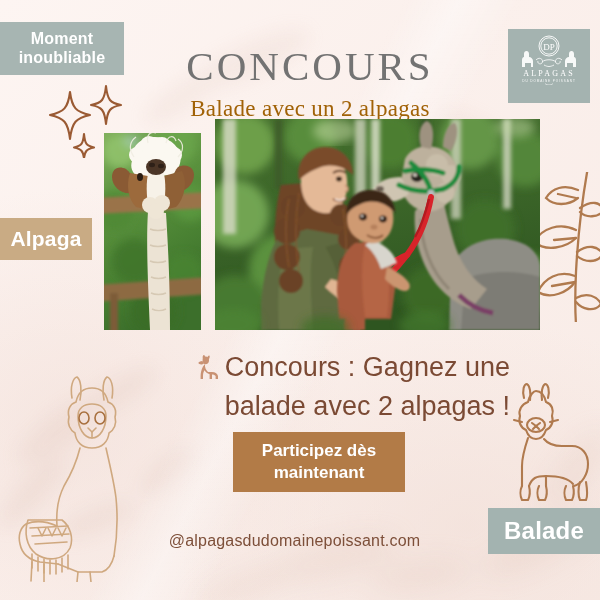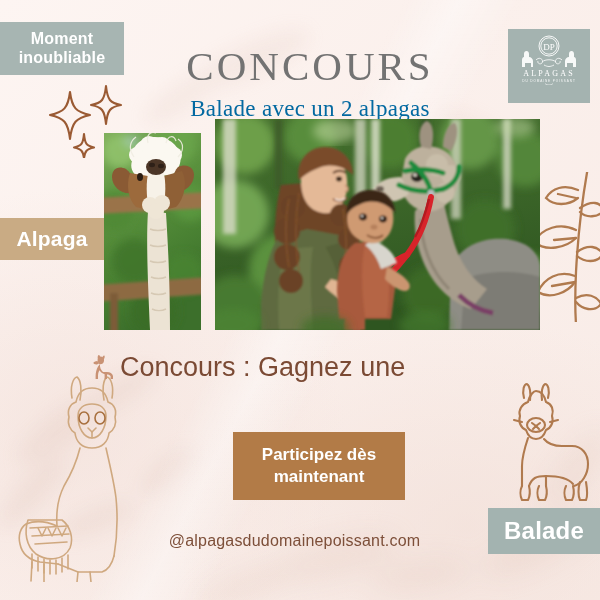--- a/index.html
+++ b/index.html
@@ -56,21 +56,21 @@
   #badge-moment {
     left: 0; top: 22px;
     width: 124px; height: 53px;
     background: #a7b5b2;
     font-size: 16px;
     padding: 0 6px;
     box-sizing: border-box;
   }
   #badge-alpaga {
     left: 0; top: 218px;
-    width: 104px; height: 42px;
+    width: 92px; height: 42px;
     background: #c9ab84;
     font-size: 21px;
   }
   #badge-balade {
     right: 0; top: 508px;
     width: 112px; height: 46px;
     background: #a3b3b0;
     font-size: 24px;
   }
 
@@ -94,21 +94,21 @@
     font-size: 41px;
     letter-spacing: 3px;
     color: #737373;
     line-height: 1.02;
     margin: 8px;
     font-weight: normal;
   }
   #title-sub {
     font-family: "Liberation Serif", "DejaVu Serif", serif;
     font-size: 23px;
-    color: #0369a1;
+    color: #a16207;
     margin: 8px 0 12px 0;
     font-weight: normal;
     letter-spacing: .3px;
     text-align: center;
   }
 
   
   .photo {
     position: absolute;
     overflow: hidden;
@@ -122,36 +122,36 @@
     left: 215px; top: 119px;
     width: 325px; height: 211px;
   }
   .photo svg { display: block; width: 100%; height: 100%; }
 
   
   #message {
     position: absolute;
     left: 90px; top: 350px;
     width: 420px;
-    text-align: left;
+    text-align: right;
     font-size: 27px;
     line-height: 1.28;
     color: #7b4a34;
   }
   #message-icon {
     display: inline-block;
     vertical-align: -4px;
     margin-right: 4px;
   }
 
   
   #cta-button {
     position: absolute;
     left: 233px; top: 432px;
-    width: 172px; height: 68px;
+    width: 172px; height: 60px;
     background: #b27b47;
     color: #ffffff;
     font-size: 17px;
     font-weight: bold;
     display: flex;
     align-items: center;
     justify-content: center;
     text-align: center;
     line-height: 1.3;
     border: none;
@@ -608,19 +608,20 @@
                    C13.6 9.4 11.6 10.6 9.8 10.2 C8.2 9.8 7.4 8 7.6 5.6 Z"></path>
           <path d="M7.4 7 C5 7.2 3.6 8 3.4 9 C3.6 10 5 10.6 7 10.4 L9 9.6 Z"></path>
           <path d="M10 10 C9.6 13 10.8 16 13 18 L17 18 C20 18 22.4 19.6 23 22
                    L23 25 L20.6 25 L20.6 22 C20 21 18.6 20.4 17 20.4 L17 25
                    L14.6 25 L14.6 20.2 C12.4 19.4 10.6 18 9.4 16.2
                    C8.4 18 8 20 8 22 L8 25 L5.6 25 L5.6 22
                    C5.6 19 6.4 15.4 8 12.4 Z"></path>
         </g>
       </svg>
     </span><span>Concours : Gagnez une</span><br>
+    <span>balade avec 2 alpagas !</span>
   </div>
 
   <button id="cta-button">Participez dès maintenant</button>
 
   <div id="website">@alpagasdudomainepoissant.com</div>
 
 </div>
 
 </body></html>

